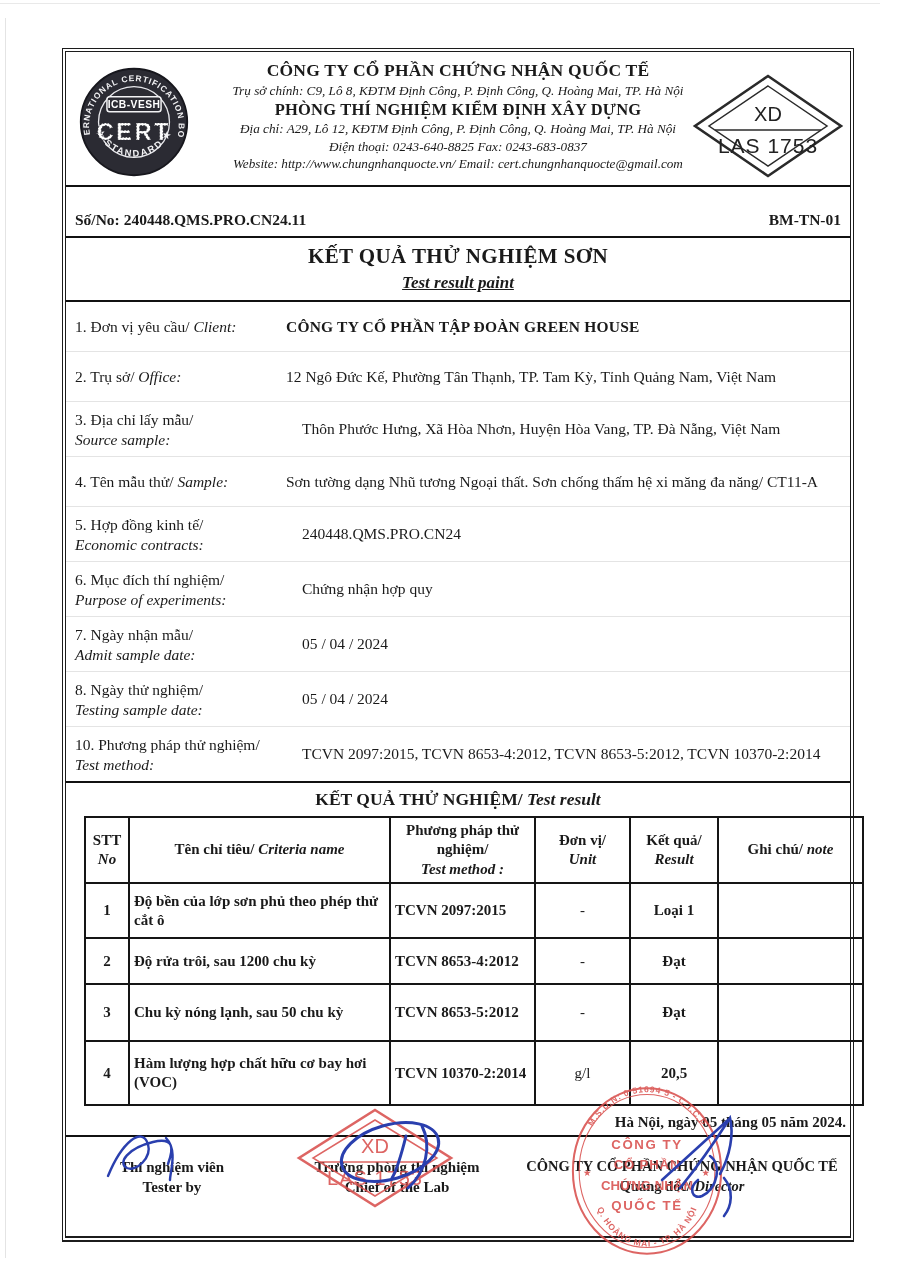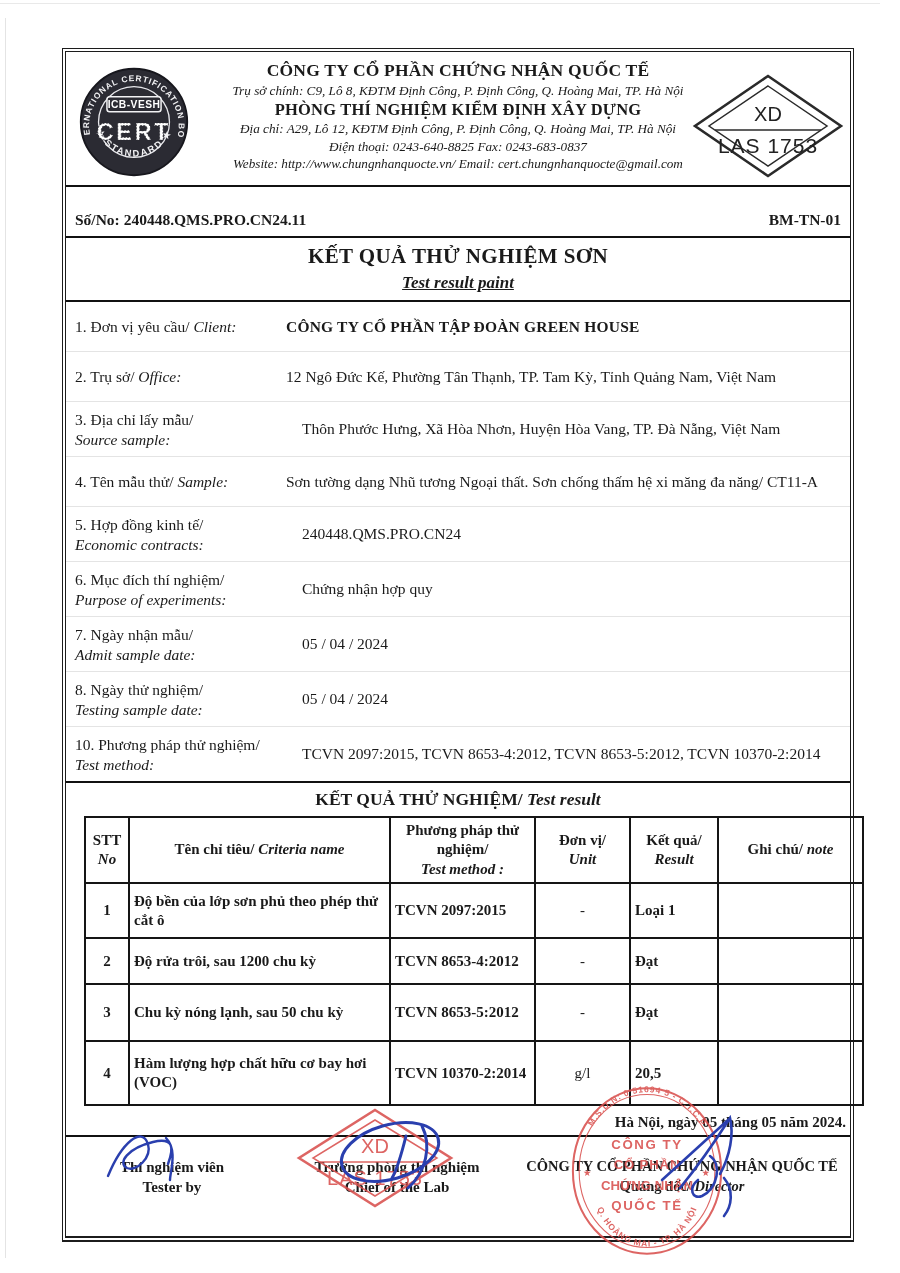--- a/index.html
+++ b/index.html
@@ -56,21 +56,21 @@
 
   table.results{width:calc(100% - 4px);margin:0 18px;border-collapse:collapse;
                 font-size:15px;table-layout:fixed;}
   table.results th,table.results td{border:2px solid #151515;padding:2px 4px;vertical-align:middle;}
   table.results th{font-weight:bold;text-align:center;line-height:1.3;height:60px;}
   table.results th .en{font-style:italic;}
   td.c-no{text-align:center;font-weight:bold;}
   td.c-crit{text-align:left;font-weight:bold;padding-left:7px;line-height:1.25;}
   td.c-meth{text-align:left;font-weight:bold;}
   td.c-unit{text-align:center;}
-  td.c-res{text-align:left;font-weight:bold;}
+  td.c-res{text-align:center;font-weight:bold;}
   tr.r1 td{height:49px;}
   tr.r2 td{height:40px;}
   tr.r3 td{height:51px;}
   tr.r4 td{height:58px;}
 
   
   .date-row{text-align:right;font-weight:bold;font-size:15px;padding:8px 4px 4px;}
   .sig-sep{border-top:2.5px solid #111;}
   .sig-area{position:relative;height:160px;font-size:15px;}
   .sig-col{position:absolute;top:20px;text-align:center;font-weight:bold;line-height:1.35;}

